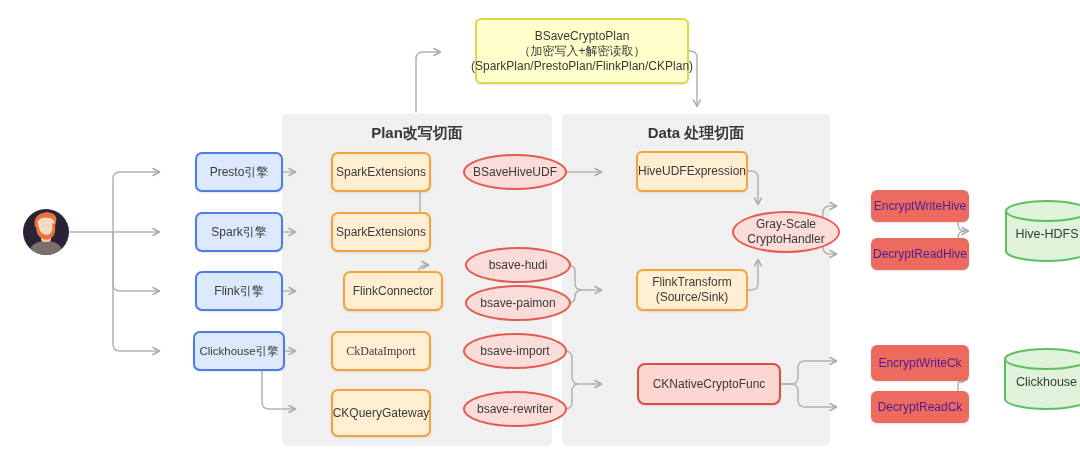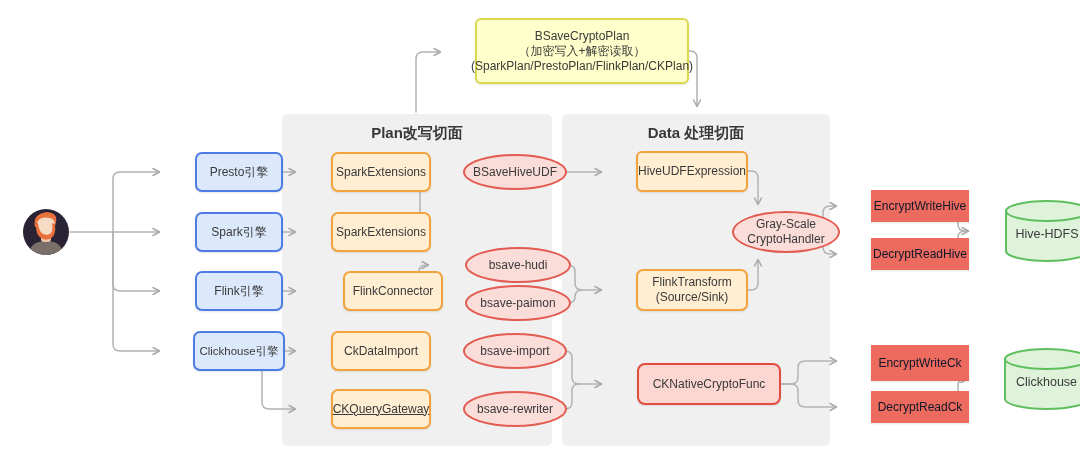--- a/index.html
+++ b/index.html
@@ -21,21 +21,21 @@
     align-items:center;justify-content:center;text-align:center;
     font-size:12px;line-height:1.25;color:#3a3a3a;z-index:3;
     box-shadow:0 1px 2px rgba(0,0,0,0.10);
     margin-left:28px;
   }
   .engine{background:#dce8fb;border:2px solid #4d7ce5;border-radius:7px;}
   .orange{background:#ffeed2;border:2px solid #f2a33c;border-radius:7px;}
   .ellipse{background:#fadcd9;border:2px solid #e25c52;border-radius:50%;box-shadow:none;}
   .yellowbox{background:#ffffcb;border:2px solid #d9d84e;border-radius:6px;font-size:12px;}
   .rednode{background:#fcd7d2;border:2px solid #e14c41;border-radius:8px;}
-  .redbox{background:#ec6a5e;border:none;border-radius:0;color:#0f172a;}
+  .redbox{background:#ec6a5e;border:none;border-radius:6px;color:#4c1d95;}
   .cyl{background:transparent;border:none;box-shadow:none;}
   .cyl svg{position:absolute;left:0;top:0;}
   .cyl span{position:relative;z-index:1;padding-top:8px;font-size:12.5px;}
   .avatar{position:absolute;z-index:3;}
 </style>
 </head>
 <body>
 
 <div class="canvas">
 
@@ -130,24 +130,24 @@
 
   <div class="node orange" style="left:303px;top:152px;width:100px;height:40px;">
     <span>SparkExtensions</span>
   </div>
   <div class="node orange" style="left:303px;top:212px;width:100px;height:40px;justify-content:center;">
     <span>SparkExtensions</span>
   </div>
   <div class="node orange" style="left:315px;top:271px;width:100px;height:40px;">
     <span>FlinkConnector</span>
   </div>
-  <div class="node orange" style="left:303px;top:331px;width:100px;height:40px;">
+  <div class="node orange" style="left:303px;top:331px;width:100px;height:40px;font-family:Liberation Serif, serif;">
     <span>CkDataImport</span>
   </div>
-  <div class="node orange" style="left:303px;top:389px;width:100px;height:40px;text-decoration:underline;">
+  <div class="node orange" style="left:303px;top:389px;width:100px;height:48px;">
     <span>CKQueryGateway</span>
   </div>
 
   <div class="node ellipse" style="left:435px;top:154px;width:104px;height:36px;">
     <span>BSaveHiveUDF</span>
   </div>
   <div class="node ellipse" style="left:437px;top:247px;width:106px;height:36px;">
     <span>bsave-hudi</span>
   </div>
   <div class="node ellipse" style="left:437px;top:285px;width:106px;height:36px;">

